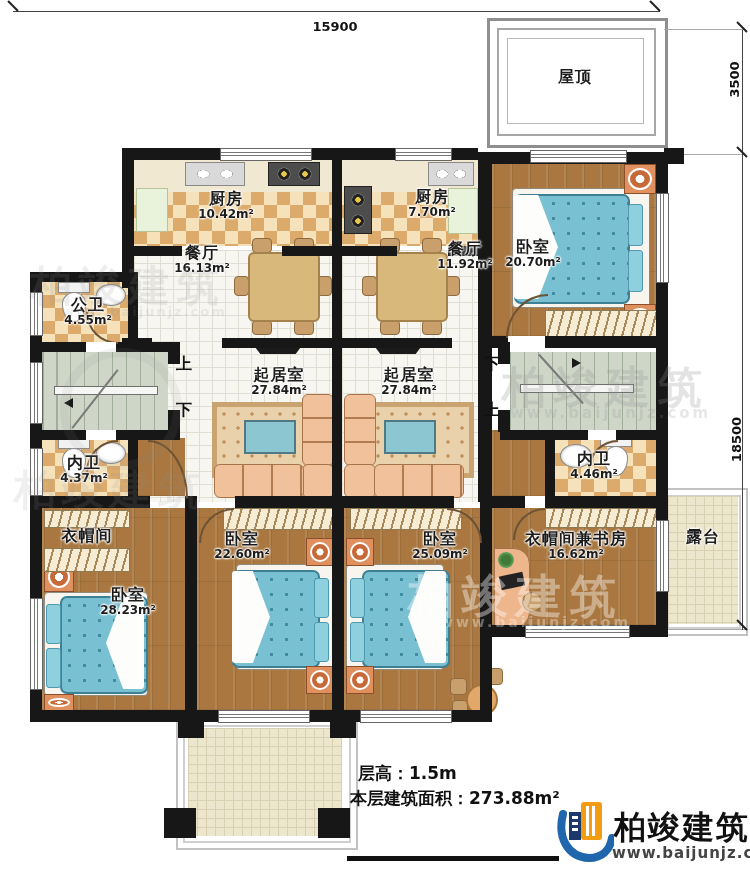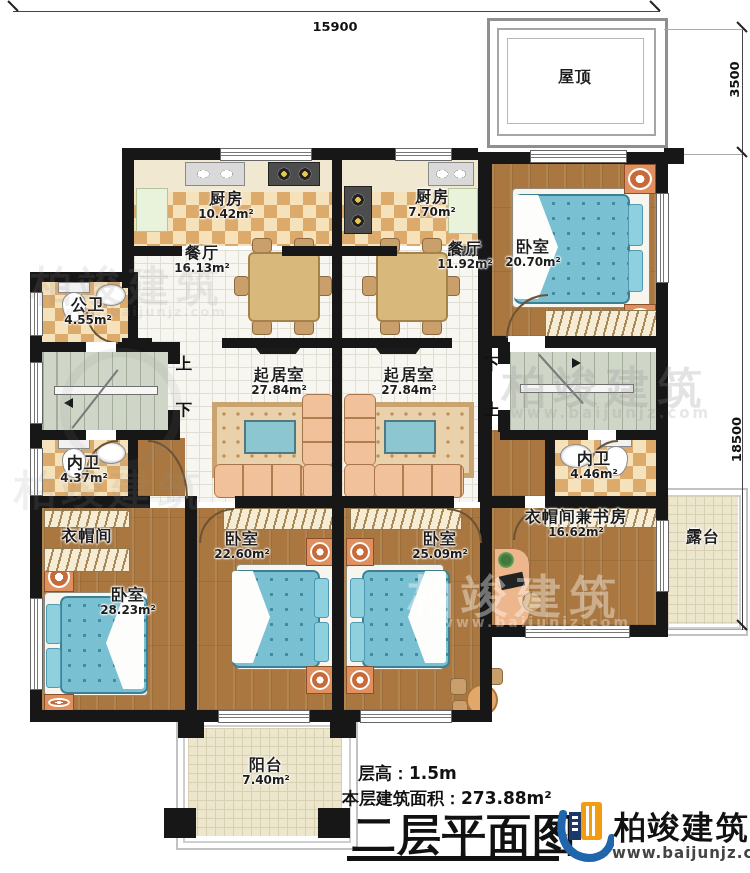--- a/index.html
+++ b/index.html
@@ -350,44 +350,39 @@
       <span class="ar">28.23m²</span>
     </div>
   <div class="lbl" style="left:210px;top:530px;width:64px;">
     <span class="nm">卧室</span>
       <span class="ar">22.60m²</span>
     </div>
   <div class="lbl" style="left:408px;top:530px;width:64px;">
     <span class="nm">卧室</span>
       <span class="ar">25.09m²</span>
     </div>
-  <div class="lbl" style="left:500px;top:508px;width:152px;">
+  <div class="lbl" style="left:500px;top:530px;width:152px;">
     <span class="nm">衣帽间兼书房</span>
       <span class="ar">16.62m²</span>
     </div>
   <div class="lbl" style="left:662px;top:528px;width:82px;">
     <span class="nm">露台</span>
-    </div>
-  <div class="lbl" style="left:216px;top:756px;width:100px;">
-    <span class="nm">阳台</span>
-      <span class="ar">7.40m²</span>
     </div>
 
   <div class="wm" style="left:30px;top:258px;font-size:42px;letter-spacing:7px;color:rgba(140,140,140,.16);">柏竣建筑</div>
   <div class="wm" style="left:62px;top:304px;font-size:13px;letter-spacing:2px;color:rgba(140,140,140,.14);">www.baijunjz.com</div>
   <div class="wm" style="left:502px;top:358px;font-size:44px;letter-spacing:8px;color:rgba(145,145,145,.25);">柏竣建筑</div>
   <div class="wm" style="left:510px;top:404px;font-size:15px;letter-spacing:3px;color:rgba(145,145,145,.22);">www.baijunjz.com</div>
   <div class="wm" style="left:14px;top:462px;font-size:42px;letter-spacing:6px;color:rgba(150,150,150,.15);">柏竣建筑</div>
   <div class="wm" style="left:408px;top:566px;font-size:46px;letter-spacing:8px;color:rgba(255,255,255,.40);">柏竣建筑</div>
   <div class="wm" style="left:440px;top:614px;font-size:14px;letter-spacing:3px;color:rgba(255,255,255,.35);">www.baijunjz.com</div>
   <div class="wm" style="left:60px;top:348px;width:104px;height:104px;border:9px solid rgba(140,140,140,.10);border-radius:50%;"></div>
 
   <div class="ft" style="left:358px;top:762px;font-size:17px;">层高：1.5m</div>
-  <div class="ft" style="left:342px;top:787px;font-size:17px;">本层建筑面积：273.88m²</div>
-  <div class="ft" style="left:352px;top:806px;font-size:44px;font-weight:900;letter-spacing:1px;">二层平面图</div>
+  <div class="ft" style="left:350px;top:787px;font-size:17px;">本层建筑面积：273.88m²</div>
   <div class="title-u" style="left:347px;top:856px;width:212px;height:5px;"></div>
   <div class="ab" style="left:556px;top:798px;width:58px;height:64px;z-index:56;">
     <svg width="58" height="64" viewBox="0 0 58 64">
       <path d="M7,16 C1,40 12,59 33,60 C46,60 54,52 56,40" stroke="#1f66ad" stroke-width="8" fill="none" stroke-linecap="round"></path>
       <rect x="25" y="4" width="21" height="38" rx="3" fill="#f39c12"></rect>
       <rect x="30" y="8" width="3" height="30" fill="#fff"></rect>
       <rect x="36" y="8" width="3" height="30" fill="#fff"></rect>
       <rect x="13" y="14" width="12" height="28" fill="#1b3a6b"></rect>
       <rect x="16" y="18" width="6" height="3" fill="#fff"></rect>
       <rect x="16" y="24" width="6" height="3" fill="#fff"></rect>

